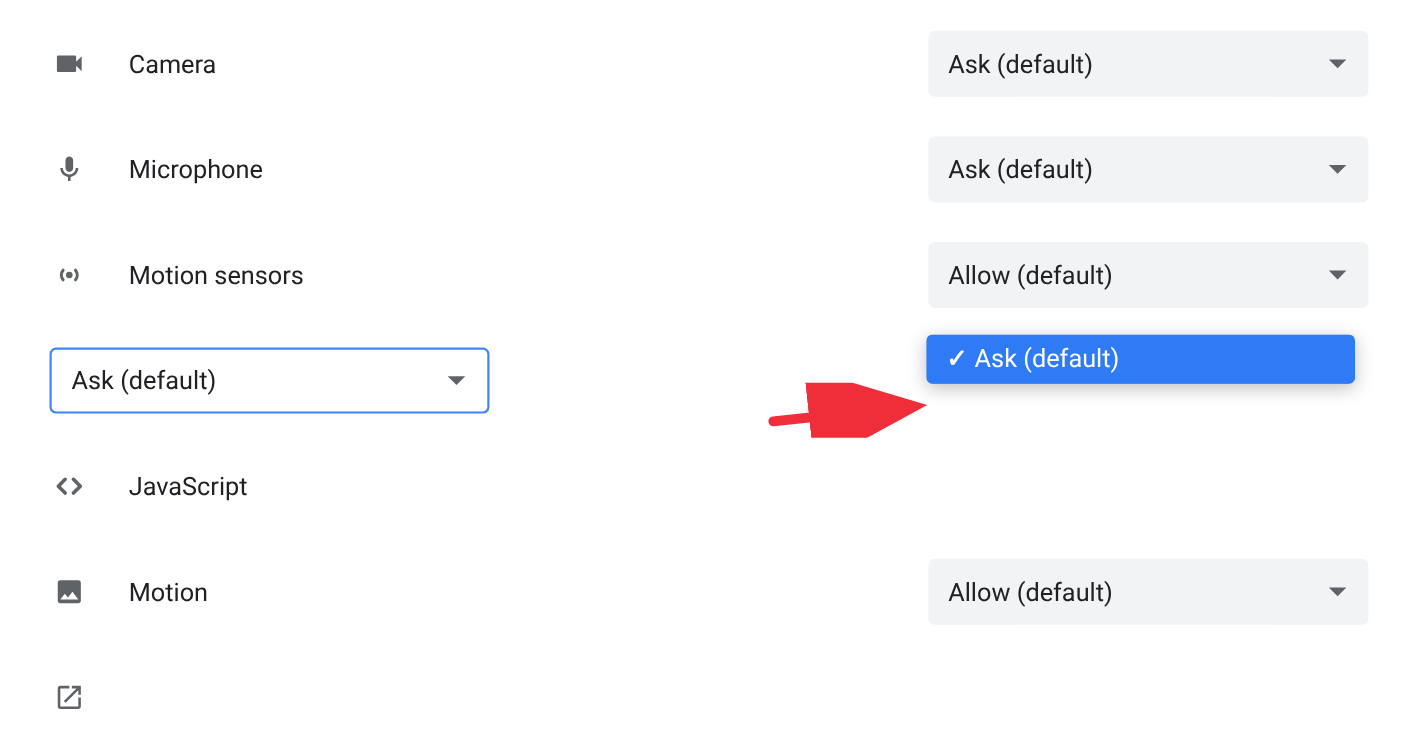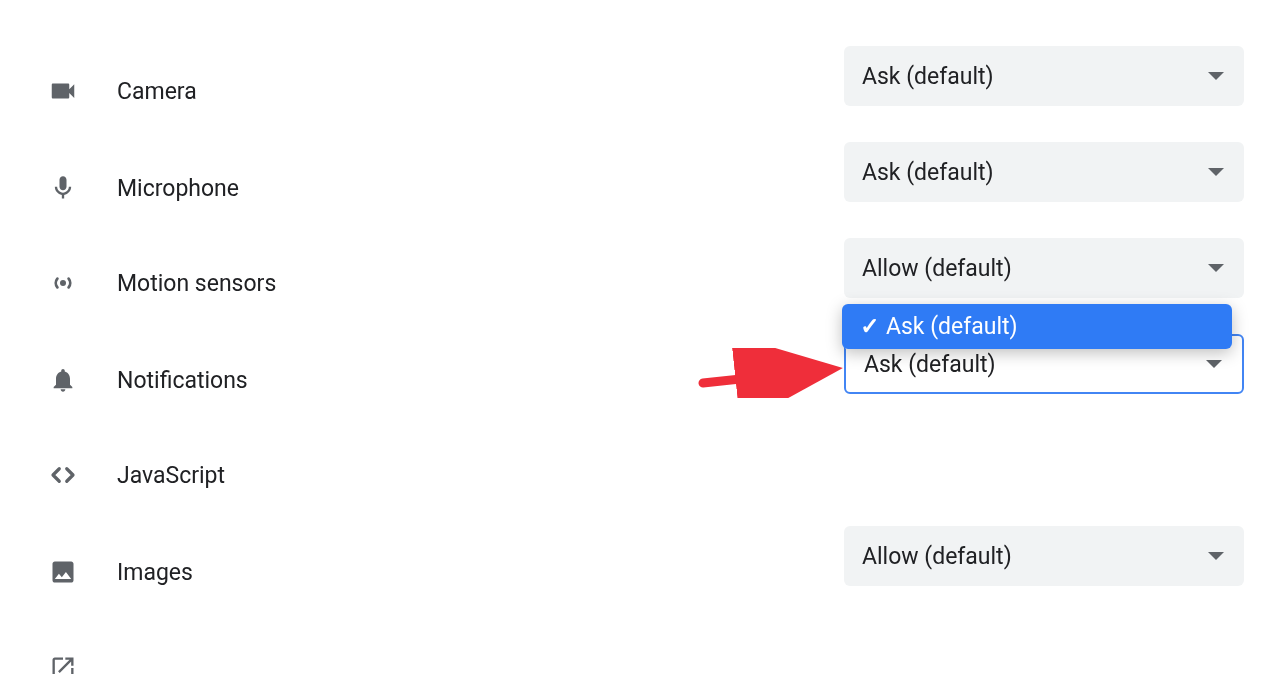--- a/index.html
+++ b/index.html
@@ -14,21 +14,21 @@
     color: #202124;
   }
   .container {
     padding-top: 10px;
     padding-left: 45px;
     padding-right: 30px;
     position: relative;
   }
   .setting-row {
     display: flex;
-    align-items: flex-end;
+    align-items: center;
     justify-content: space-between;
     height: 96px;
     gap: 28px;
   }
   .left {
     display: flex;
     align-items: center;
     gap: 36px;
   }
   .icon-wrap {
@@ -152,28 +152,20 @@
       </span>
       <span class="label">Motion sensors</span>
     </div>
     <div class="select-box">
       <span>Allow (default)</span>
       <span class="caret"></span>
     </div>
   </div>
 
   <div class="setting-row">
-    <div class="left">
-      <span class="icon-wrap">
-        <svg width="28" height="28" viewBox="0 0 24 24" fill="#5f6368">
-            <path d="M12 22c1.1 0 2-.9 2-2h-4c0 1.1.9 2 2 2zm6-6v-5c0-3.07-1.64-5.64-4.5-6.32V4c0-.83-.67-1.5-1.5-1.5S10.5 3.17 10.5 4v.68C7.63 5.36 6 7.92 6 11v5l-2 2v1h16v-1l-2-2z"></path>
-          </svg>
-      </span>
-      <span class="label">Notifications</span>
-    </div>
     <div class="select-box focused" style="position:relative;">
       <span>Ask (default)</span>
       <span class="caret"></span>
     </div>
   </div>
 
   <div class="setting-row">
     <div class="left">
       <span class="icon-wrap">
         <svg width="30" height="30" viewBox="0 0 24 24" fill="none" stroke="#5f6368" stroke-width="2.6" stroke-linecap="round" stroke-linejoin="round">
@@ -186,21 +178,21 @@
     <div style="width:400px;"></div>
   </div>
 
   <div class="setting-row">
     <div class="left">
       <span class="icon-wrap">
         <svg width="28" height="28" viewBox="0 0 24 24" fill="#5f6368">
             <path d="M21 19V5c0-1.1-.9-2-2-2H5c-1.1 0-2 .9-2 2v14c0 1.1.9 2 2 2h14c1.1 0 2-.9 2-2zM8.5 13.5l2.5 3.01L14.5 12l4.5 6H5l3.5-4.5z"></path>
           </svg>
       </span>
-      <span class="label">Images</span>
+      <span class="label">Motion</span>
     </div>
     <div class="select-box">
       <span>Allow (default)</span>
       <span class="caret"></span>
     </div>
   </div>
 
   <div class="setting-row">
     <div class="left">
       <span class="icon-wrap">

